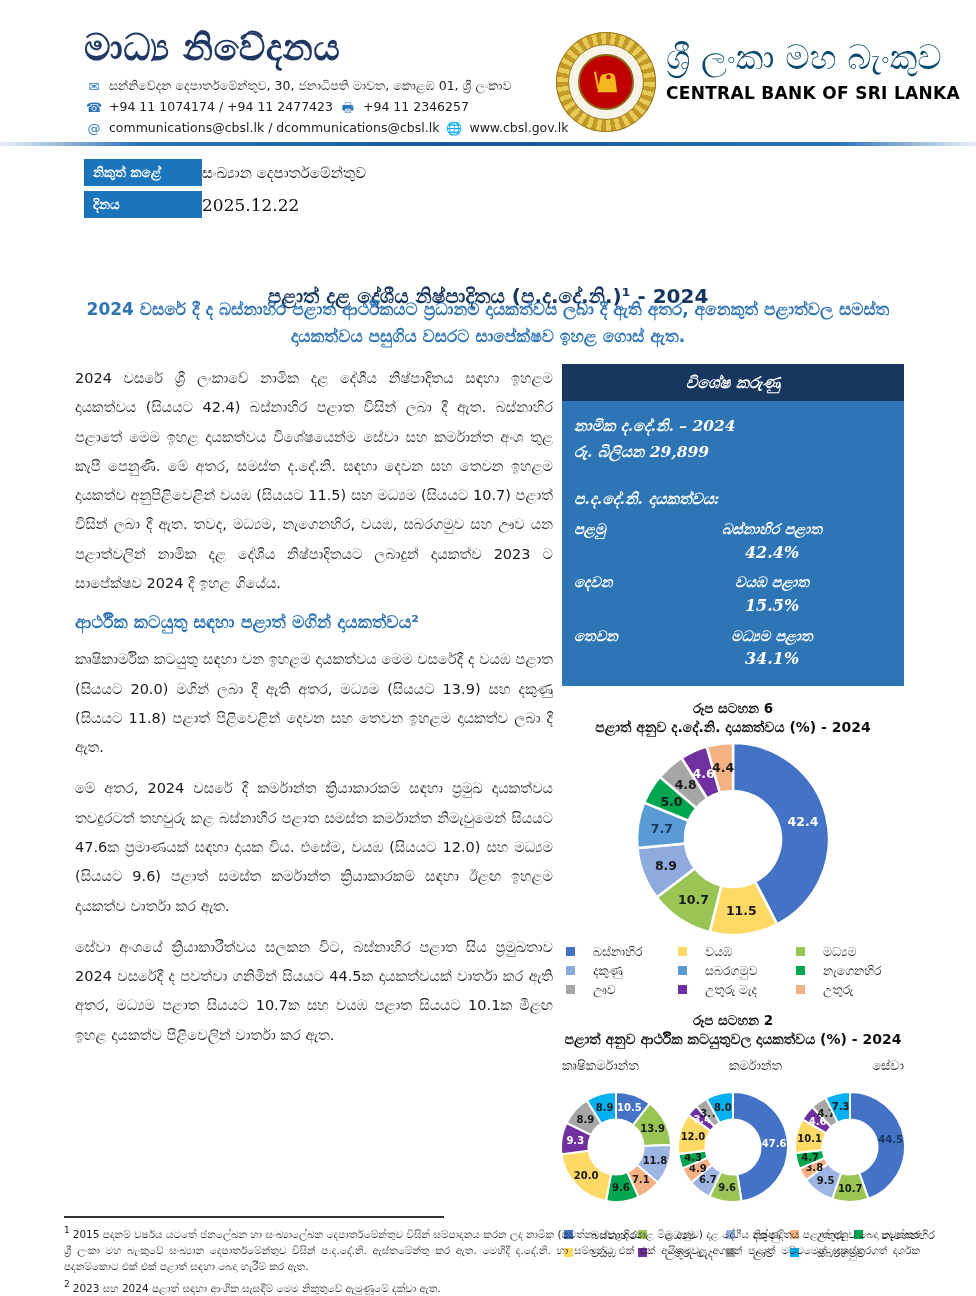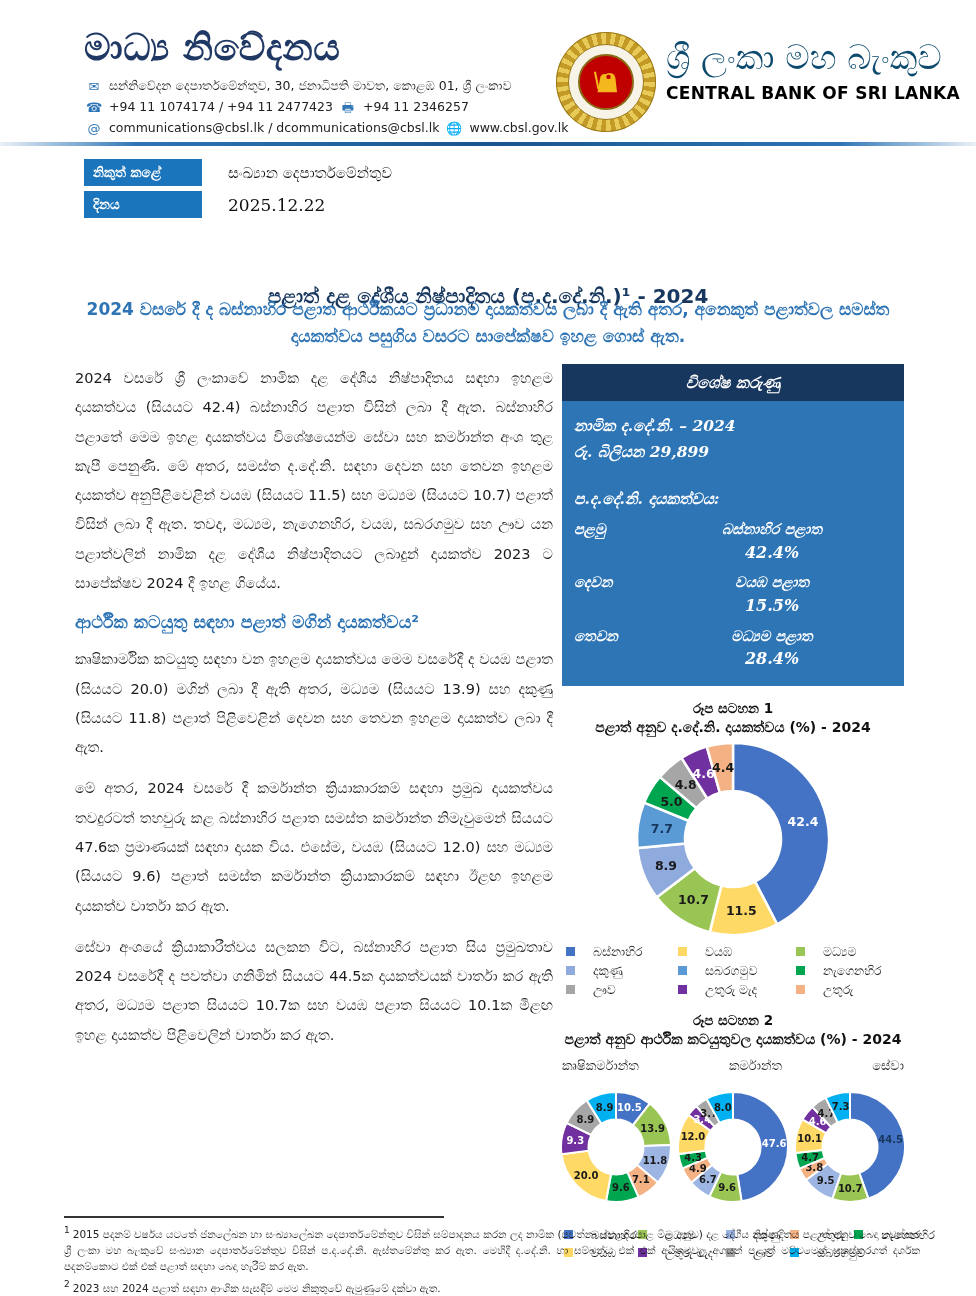--- a/index.html
+++ b/index.html
@@ -26,24 +26,24 @@
     display:flex;align-items:center;justify-content:center;}
   .bank-names{left:666px;top:36px;line-height:1.25;}
   .bank-si{font-size:34px;font-weight:normal;color:#0c4a6e;}
   .bank-ta{font-size:19px;font-weight:bold;color:#3a3a3a;margin-top:3px;}
   .bank-en{font-size:17px;font-weight:800;color:#000;margin-top:4px;letter-spacing:.3px;}
 
   .head-rule{left:0;top:142px;width:976px;height:4px;
     background:linear-gradient(90deg,#eaf0f7 0%,#2E75B6 14%,#17568F 50%,#2E75B6 86%,#eaf0f7 100%);}
 
   
-  .meta-row{left:84px;display:flex;align-items:center;gap:14px;}
+  .meta-row{left:84px;display:flex;align-items:center;}
   .meta-label{background:#1B75BC;color:#fff;font-weight:bold;font-size:13.5px;
     width:118px;height:27px;display:flex;align-items:center;padding-left:9px;box-sizing:border-box;}
-  .meta-value{font-size:15px;color:#111;margin-left:12px;}
+  .meta-value{font-size:15px;color:#111;}
   .meta-date{font-family:"DejaVu Serif","Liberation Serif",serif;font-size:17px;}
 
   
   .doc-title{left:0;top:256px;width:976px;text-align:center;font-size:20px;font-weight:bold;color:#17375E;margin-top:28px;}
   .doc-subtitle{left:84px;top:296px;width:808px;text-align:center;font-size:17px;font-weight:bold;color:#2E74B5;line-height:1.6;}
 
   
   .left-col{left:75px;top:364px;width:478px;}
   .para{font-size:14.5px;line-height:2.02;text-align:justify;margin:0 0 12px 0;}
   .section-heading{font-size:17.5px;font-weight:bold;color:#2E74B5;margin:14px 0 12px 0;}
@@ -165,27 +165,27 @@
         <div class="facts-rank">දෙවන</div>
         <div class="facts-val">
           <div>වයඹ පළාත</div>
           <div class="facts-pct">15.5%</div>
         </div>
       </div>
       <div class="facts-row">
         <div class="facts-rank">තෙවන</div>
         <div class="facts-val">
           <div>මධ්‍යම පළාත</div>
-          <div class="facts-pct">28.4%</div>
+          <div class="facts-pct">34.1%</div>
         </div>
       </div>
     </div>
   </div>
 
-  <div class="fig-title">රූප සටහන 1</div>
+  <div class="fig-title">රූප සටහන 6</div>
   <div class="fig-subtitle">පළාත් අනුව ද.දේ.නි. දායකත්වය (%) - 2024</div>
   <svg id="fig1-svg" class="fig1-svg" width="330" height="198">
       <path d="M 165 3 A 96 96 0 0 1 209.11966661966284 184.26109908610027 L 187.05983330983142 141.63054954305014 A 48 48 0 0 0 165 51 Z" fill="#4472C4" stroke="#ffffff" stroke-width="2.5"></path>
       <text x="234.95748476985653" y="81.97207221429181" text-anchor="middle" dominant-baseline="central" fill="#ffffff" font-size="12.5">42.4</text>
       <path d="M 209.11966661966284 184.26109908610027 A 96 96 0 0 1 141.7104738436409 192.13215326305016 L 153.35523692182045 145.56607663152508 A 48 48 0 0 0 187.05983330983142 141.63054954305014 Z" fill="#FFD965" stroke="#ffffff" stroke-width="2.5"></path>
       <text x="173.35036882624524" y="170.51413385104843" text-anchor="middle" dominant-baseline="central" fill="#1a1a1a" font-size="12.5">11.5</text>
       <path d="M 141.7104738436409 192.13215326305016 A 96 96 0 0 1 88.77692172980782 157.36130857868216 L 126.88846086490392 128.18065428934108 A 48 48 0 0 0 153.35523692182045 145.56607663152508 Z" fill="#99C554" stroke="#ffffff" stroke-width="2.5"></path>
       <text x="125.47035710413454" y="159.17813001851547" text-anchor="middle" dominant-baseline="central" fill="#1a1a1a" font-size="12.5">10.7</text>
       <path d="M 88.77692172980782 157.36130857868216 A 96 96 0 0 1 69.42605139810432 108.03439807857742 L 117.21302569905217 103.51719903928871 A 48 48 0 0 0 126.88846086490392 128.18065428934108 Z" fill="#8FAADC" stroke="#ffffff" stroke-width="2.5"></path>
       <text x="97.97315569558064" y="125.29452685619435" text-anchor="middle" dominant-baseline="central" fill="#1a1a1a" font-size="12.5">8.9</text>

